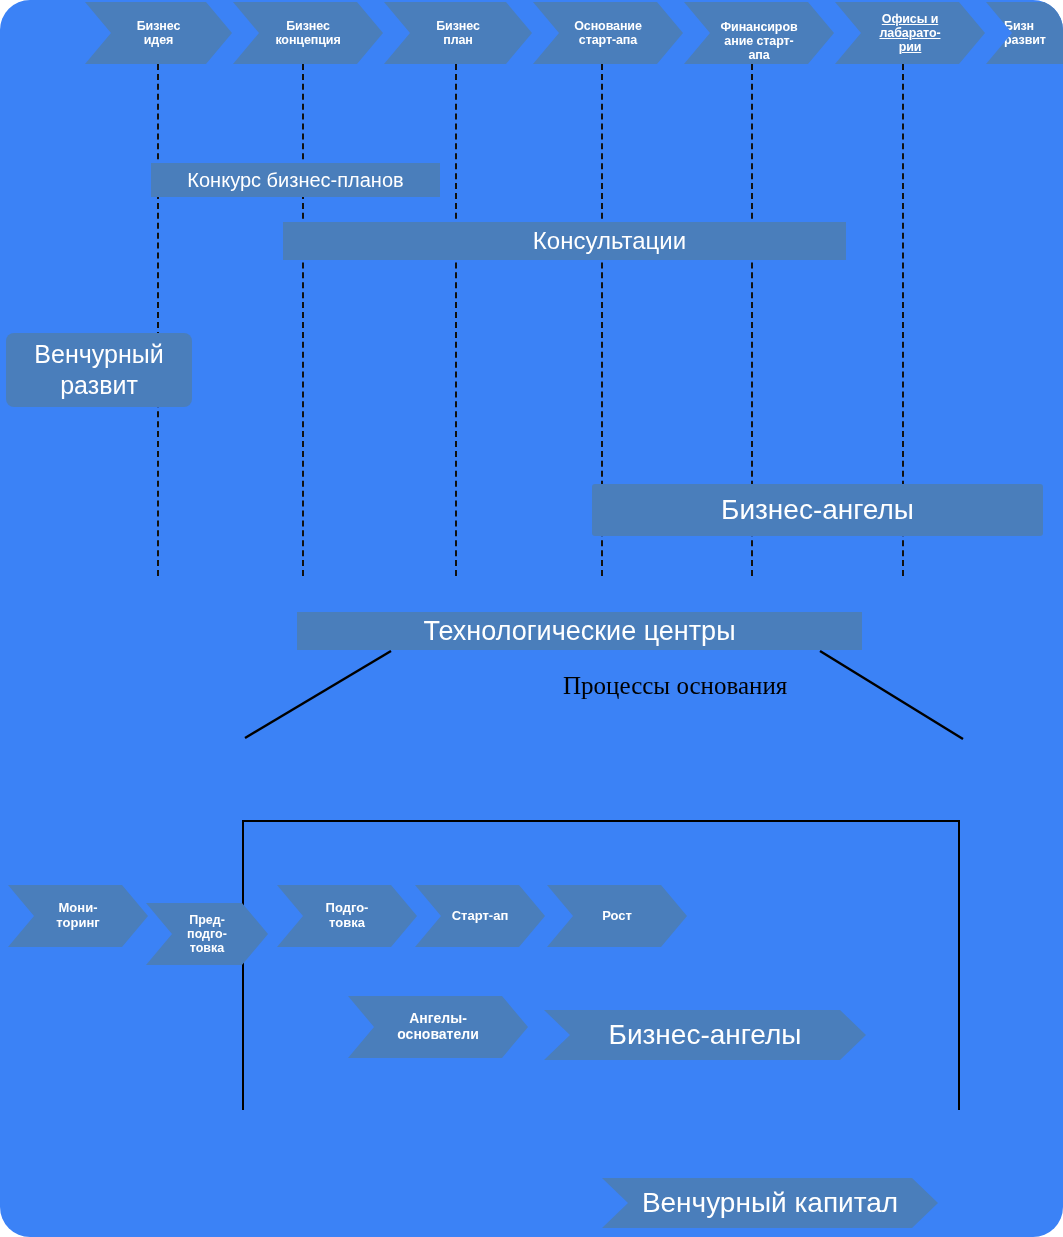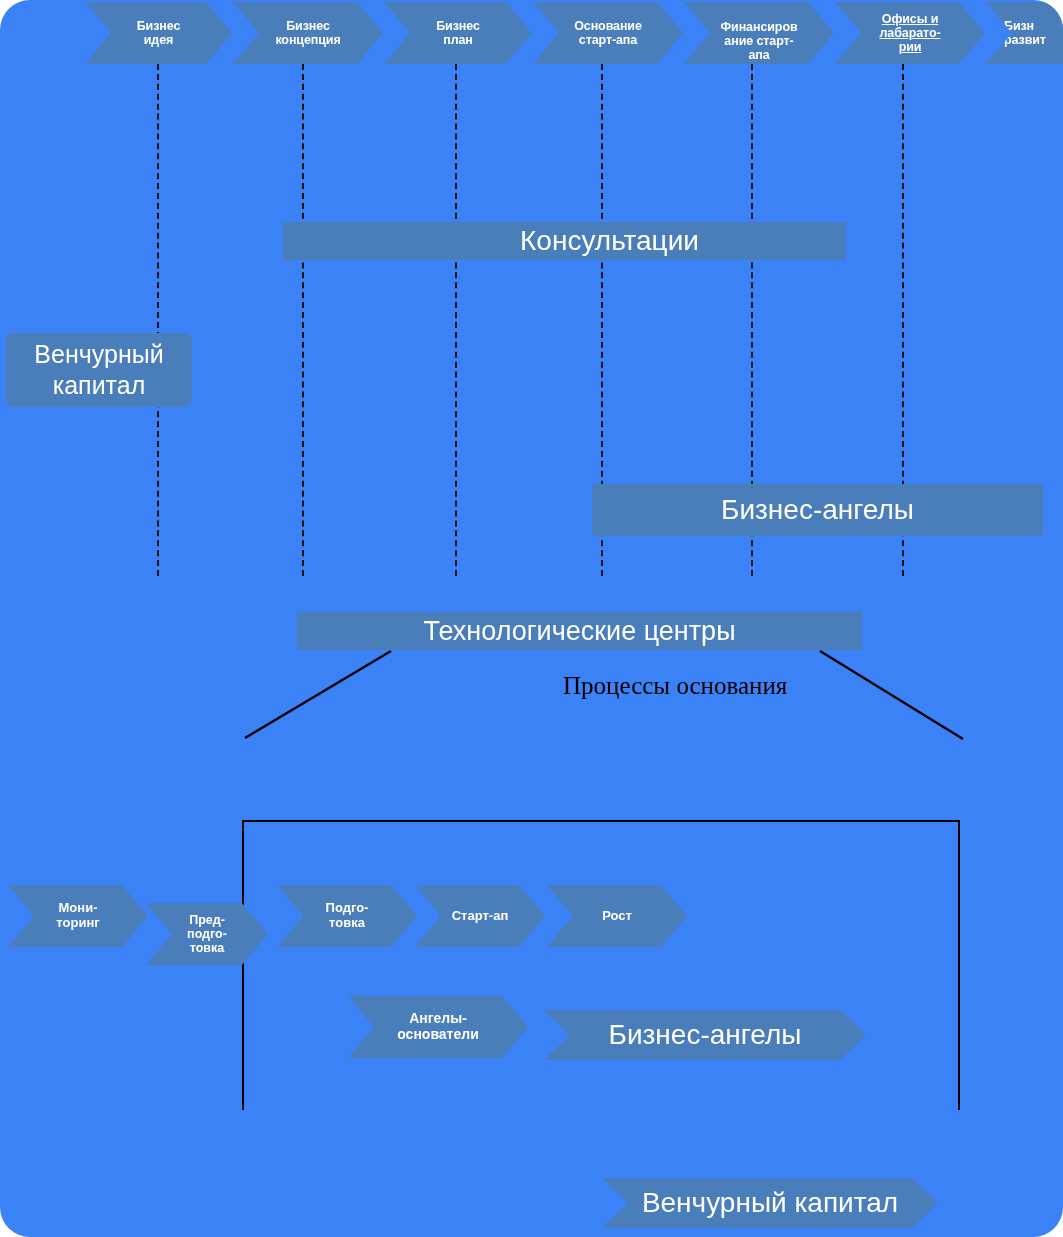--- a/index.html
+++ b/index.html
@@ -132,28 +132,31 @@
     <span style="white-space:pre-line;text-decoration:underline;">Офисы и
 лабарато-
 рии</span>
   </div>
   <div class="chev chev-top" style="left:986px; width:150px;">
     <span style="white-space:pre-line; text-align:left; padding-left:18px;">Бизн
 развит</span>
   </div>
 
 
-
-  <div class="bar" style="left:283px; top:222px; width:563px; height:38px; font-size:28px; justify-content:center; padding-left:90px;text-align:right;">
+  <div class="bar center" style="left:151px; top:163px; width:289px; height:34px; font-size:20px;">
+    <span>Конкурс бизнес-планов</span>
+  </div>
+
+  <div class="bar" style="left:283px; top:222px; width:563px; height:38px; font-size:24px; justify-content:center; padding-left:90px;text-align:right;">
     <span>Консультации</span>
   </div>
 
   <div class="bar center" style="left:6px; top:333px; width:186px; height:74px; font-size:25px; border-radius:8px; text-align:center; line-height:1.25;">
     <span style="white-space:pre-line; width:100%;">Венчурный
-капитал</span>
+развит</span>
   </div>
 
   <div class="bar center" style="left:592px; top:484px; width:451px; height:52px; font-size:28px; border-radius:3px;">
     <span>Бизнес-ангелы</span>
   </div>
 
   <div class="bar center" style="left:297px; top:612px; width:565px; height:38px; font-size:27px;">
     <span>Технологические центры</span>
   </div>
 

